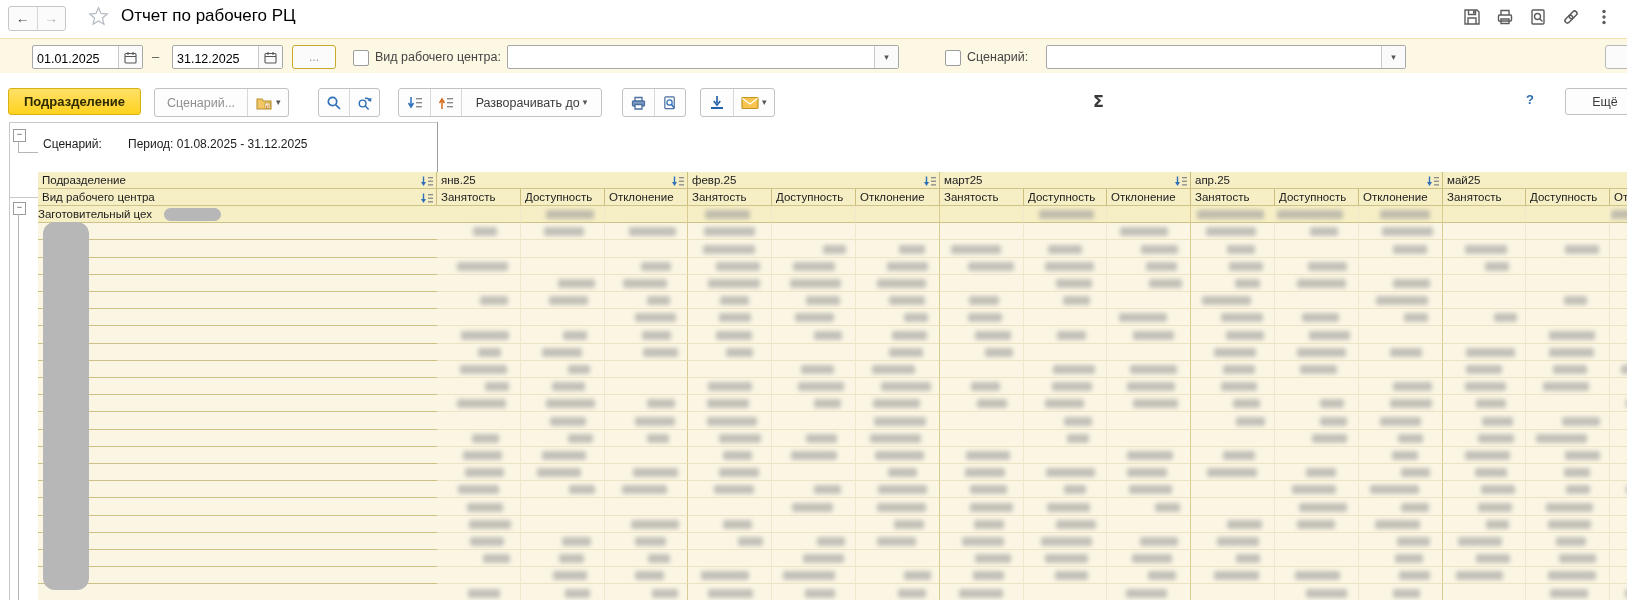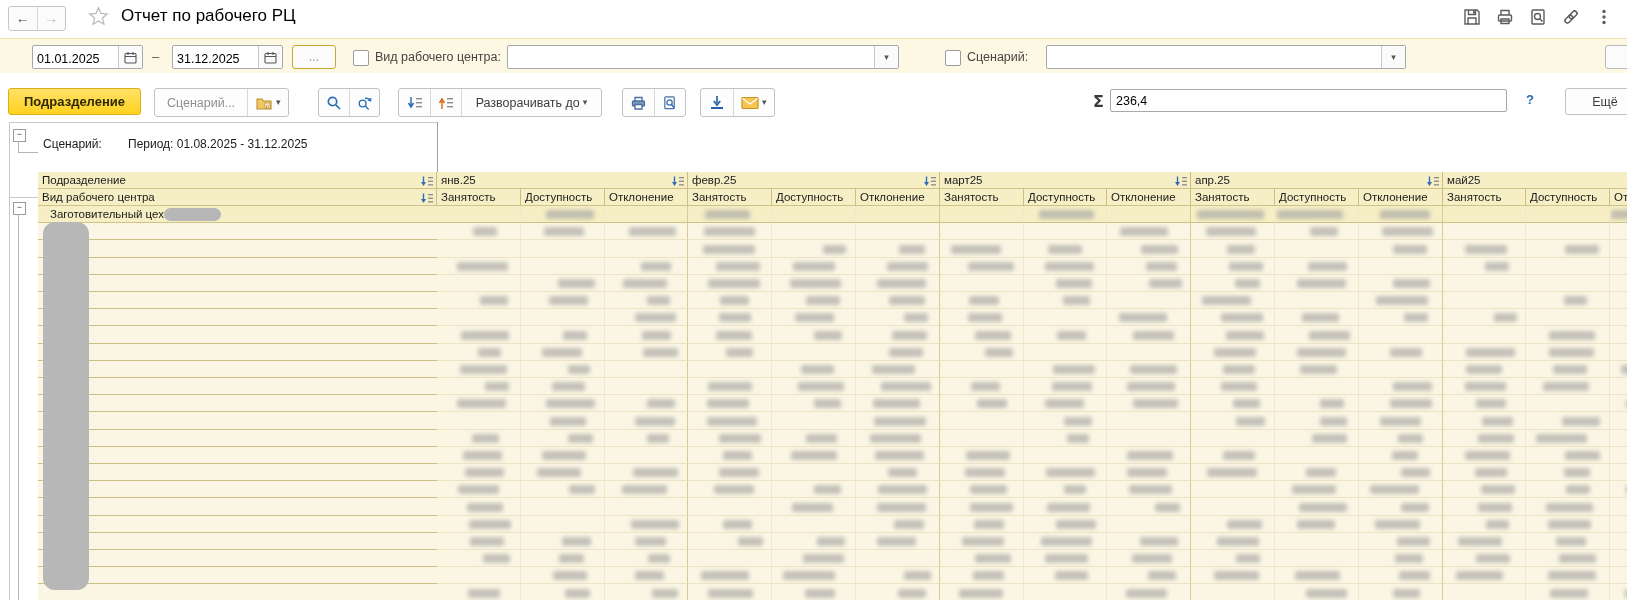--- a/index.html
+++ b/index.html
@@ -58,21 +58,21 @@
   .line{position:absolute;background:#c9c9c9;}
   .treebox{position:absolute;width:11px;height:11px;border:1px solid #9b9b9b;background:#fff;
            font:9px "Liberation Sans",sans-serif;line-height:9px;text-align:center;color:#444;cursor:pointer;}
   .treeline{position:absolute;background:#b5b5b5;}
   .ptext{position:absolute;font-size:12px;color:#1b1b1b;white-space:nowrap;}
   .cell{position:absolute;box-sizing:border-box;font-size:11.5px;color:#1b1b1b;
         overflow:hidden;white-space:nowrap;}
   .hcell{background:#f6eec5;border-bottom:1px solid #cfc287;border-right:1px solid #cdbe7e;
          line-height:16px;padding-left:4px;}
   .lrow{background:#fbf6e3;border-bottom:1px solid #cdc084;}
-  .grow{background:#f6eec5;border-bottom:1px solid #cfc287;line-height:16px;padding-left:12px;}
+  .grow{background:#f6eec5;border-bottom:1px solid #cfc287;line-height:16px;padding-left:0;}
   .drow{background:#fbf6e3;border-bottom:1px solid #ebe3c4;}
   .grow2{background:#f6eec5;border-bottom:1px solid #cfc287;}
   .mb{border-right:1px solid #d9cc92;}
   .sb{border-right:1px solid #efe8cc;}
   .sort{position:absolute;right:3px;top:3px;width:13px;height:11px;}
   .blob{position:absolute;height:9px;background:#9e9e9e;opacity:.6;filter:blur(2.2px);border-radius:2px;}
   .bigblob{position:absolute;background:#b7b7b7;border-radius:12px;}
   .rowblob{position:absolute;background:#b7b7b7;border-radius:7px;}
   .vsep{position:absolute;background:#9e9e9e;}
 </style>
@@ -256,21 +256,20 @@
       <button class="gbtn">
         <svg width="18" height="14" viewBox="0 0 18 14">
           <rect x="1" y="1.5" width="16" height="11" rx="1" fill="#f6c44f" stroke="#c49520" stroke-width="1.2"></rect>
           <path d="M1.5 2.5 L9 8 16.5 2.5" fill="none" stroke="#fff" stroke-width="1.2"></path>
           </svg>
         <span class="caret">▾</span>
       </button>
     </div>
 
     <span class="sigma">Σ</span>
-    <input class="suminput" value="236,4" style="">
     <button class="helpmark">?</button>
     <button class="ellbtn">Ещё</button>
   </div>
 
   <div class="report">
 
     <div class="line" style="left:9px;top:0;width:1px;height:478px;"></div>
     <div class="line" style="left:9px;top:0;width:428px;height:1px;"></div>
     <div class="line" style="left:9px;top:75px;width:29px;height:1px;"></div>
     <div class="vsep" style="left:437px;top:0;width:1px;height:478px;"></div>

